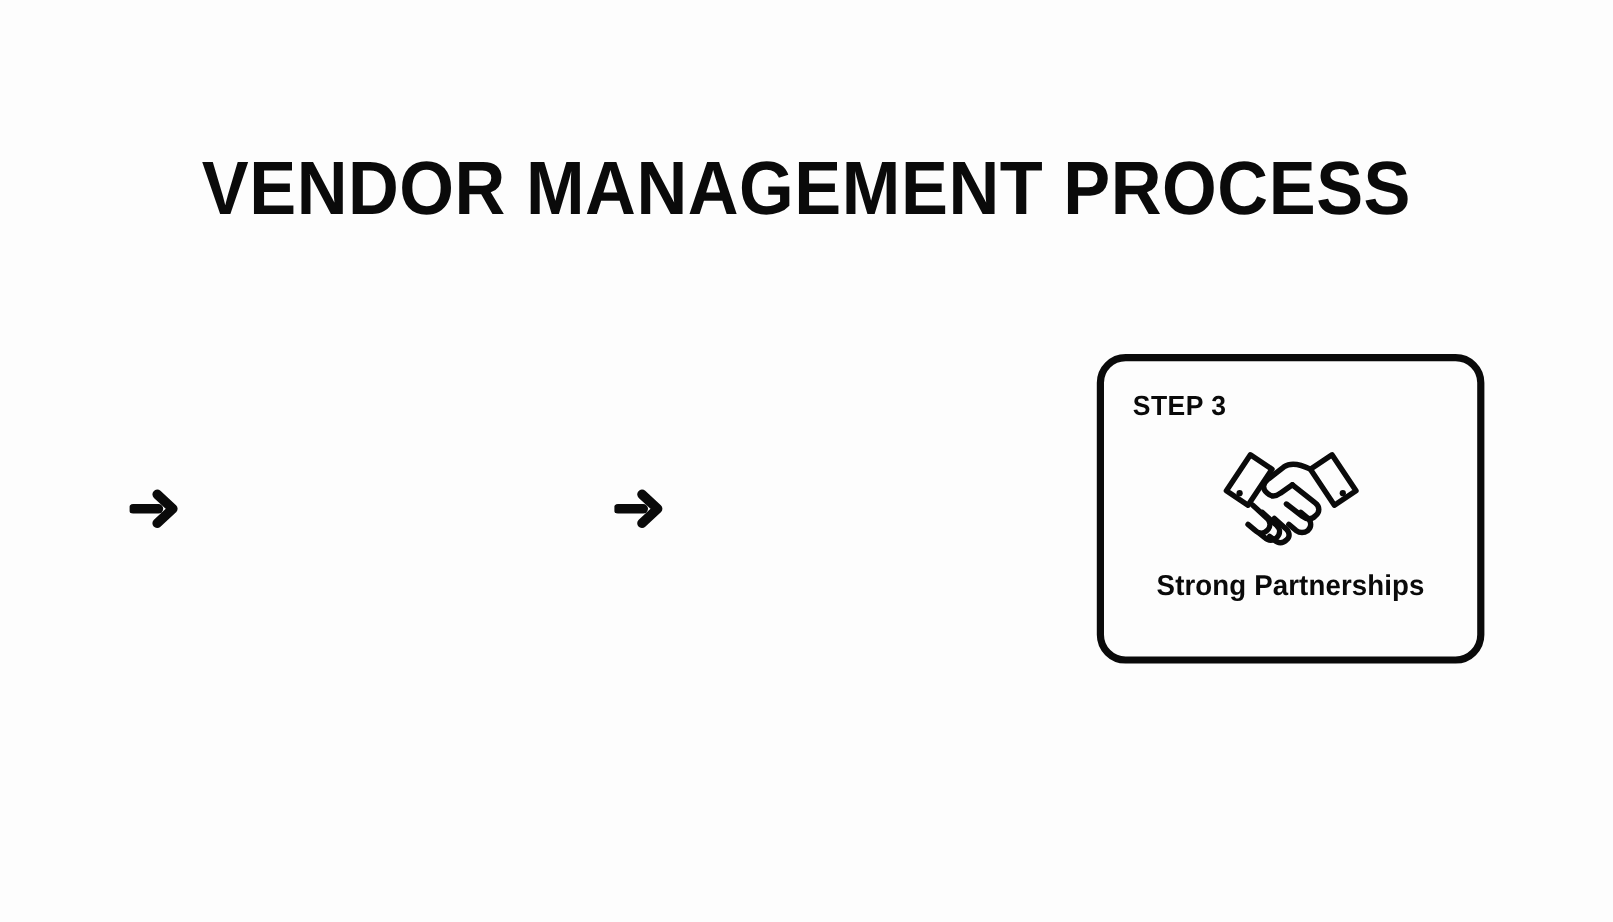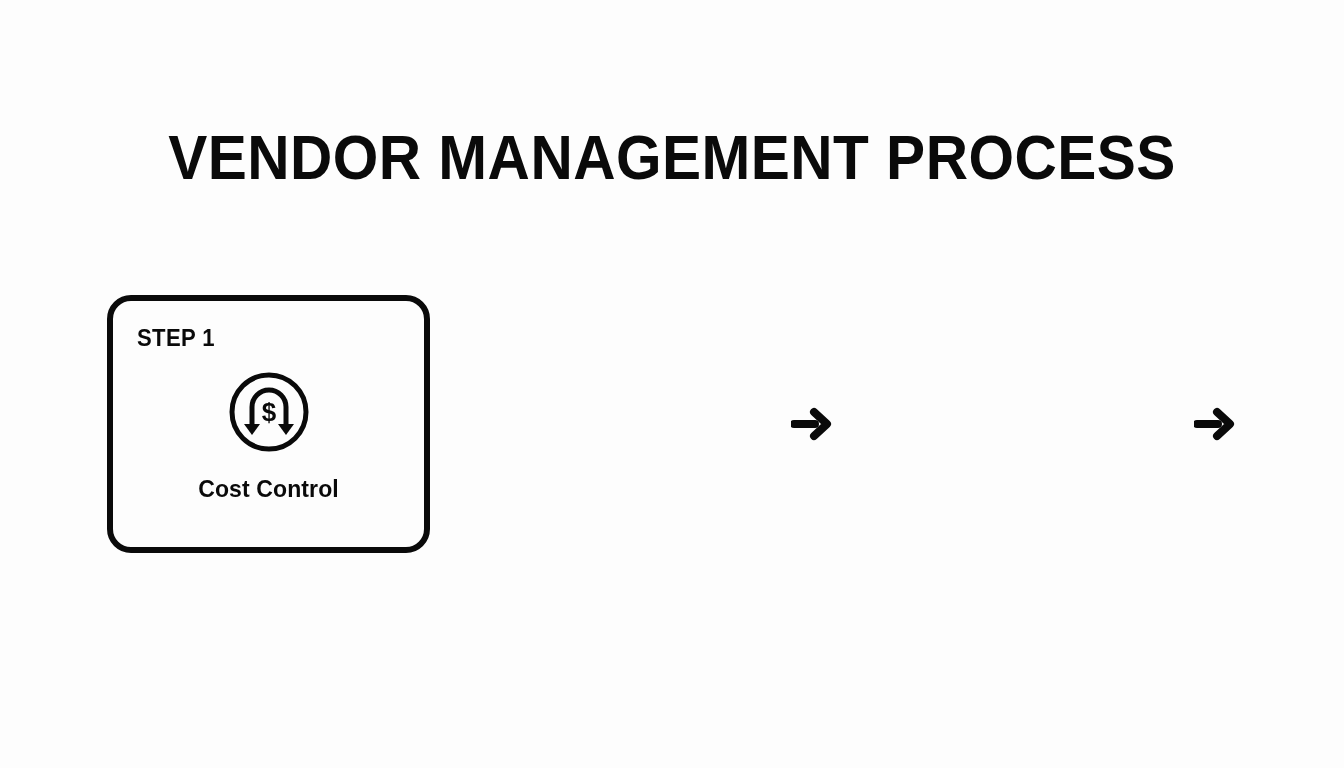--- a/index.html
+++ b/index.html
@@ -120,51 +120,60 @@
 </style>
 </head>
 <body>
 
 <div class="slide">
 
   <div class="title">VENDOR MANAGEMENT PROCESS</div>
 
   <div class="flow">
 
-    <div class="card">
-      <div class="step-label">STEP 1</div>
-
-      <div class="icon-wrap">
-        <svg width="86" height="86" viewBox="0 0 86 86" aria-hidden="true">
-
-          <circle cx="43" cy="43" r="37" fill="none" stroke="#0a0a0a" stroke-width="5"></circle>
-
-          <path d="M 26 57 L 26 38 A 17 17 0 0 1 60 38 L 60 57" fill="none" stroke="#0a0a0a" stroke-width="5" stroke-linecap="butt"></path>
-
-          <path d="M 18 55 L 26 66 L 34 55 Z" fill="#0a0a0a"></path>
-
-          <path d="M 52 55 L 60 66 L 68 55 Z" fill="#0a0a0a"></path>
-
-          <text x="43" y="52" text-anchor="middle" font-family="'Liberation Sans', sans-serif" font-size="26" font-weight="bold" fill="#0a0a0a">$</text>
-        </svg>
-      </div>
-
-      <div class="caption">Cost Control</div>
-    </div>
 
     <div class="connector">
       <svg width="42" height="34" viewBox="0 0 42 34" aria-hidden="true">
         <path d="M 3 17 L 24 17" stroke="#0a0a0a" stroke-width="8" stroke-linecap="round" fill="none"></path>
         <path d="M 23 5 L 36 17 L 23 29" stroke="#0a0a0a" stroke-width="8" stroke-linecap="round" stroke-linejoin="round" fill="none"></path>
       </svg>
     </div>
 
 
     <div class="connector">
       <svg width="42" height="34" viewBox="0 0 42 34" aria-hidden="true">
         <path d="M 3 17 L 24 17" stroke="#0a0a0a" stroke-width="8" stroke-linecap="round" fill="none"></path>
         <path d="M 23 5 L 36 17 L 23 29" stroke="#0a0a0a" stroke-width="8" stroke-linecap="round" stroke-linejoin="round" fill="none"></path>
       </svg>
     </div>
 
+    <div class="card">
+      <div class="step-label">STEP 3</div>
+
+      <div class="icon-wrap">
+        <svg width="124" height="94" viewBox="0 0 124 94" aria-hidden="true">
+          <g fill="none" stroke="#0a0a0a" stroke-width="4.5" stroke-linejoin="round" stroke-linecap="round">
+
+            <path d="M 8 44 L 28 14 L 46 26 L 26 56 Z"></path>
+            <circle cx="19" cy="46" r="2.6" fill="#0a0a0a" stroke="none"></circle>
+
+            <path d="M 116 44 L 96 14 L 78 26 L 98 56 Z"></path>
+            <circle cx="105" cy="46" r="2.6" fill="#0a0a0a" stroke="none"></circle>
+
+            <path d="M 78 26 C 70 22 62 20 56 24 L 42 35 C 38 38 38 43 42 46
+                     C 45 49 49 49 53 46 L 63 39"></path>
+
+            <path d="M 63 39 L 82 54 C 86 57 86 62 82 65 C 79 68 75 68 71 65 L 58 55"></path>
+
+            <path d="M 30 56 L 42 67 C 45 70 45 74 42 77 C 39 80 35 80 32 77 L 26 72"></path>
+            <path d="M 38 62 L 50 73 C 53 76 53 80 50 83 C 47 86 43 86 40 83 L 35 79"></path>
+            <path d="M 48 67 L 58 76 C 61 79 61 83 58 85 C 55 88 51 88 48 85 L 44 82"></path>
+
+            <path d="M 70 62 L 76 67 C 79 70 79 74 76 77 C 73 79 69 79 66 77 L 60 72"></path>
+          </g>
+        </svg>
+      </div>
+
+      <div class="caption">Strong Partnerships</div>
+    </div>
 
   </div>
 </div>
 
 </body></html>

